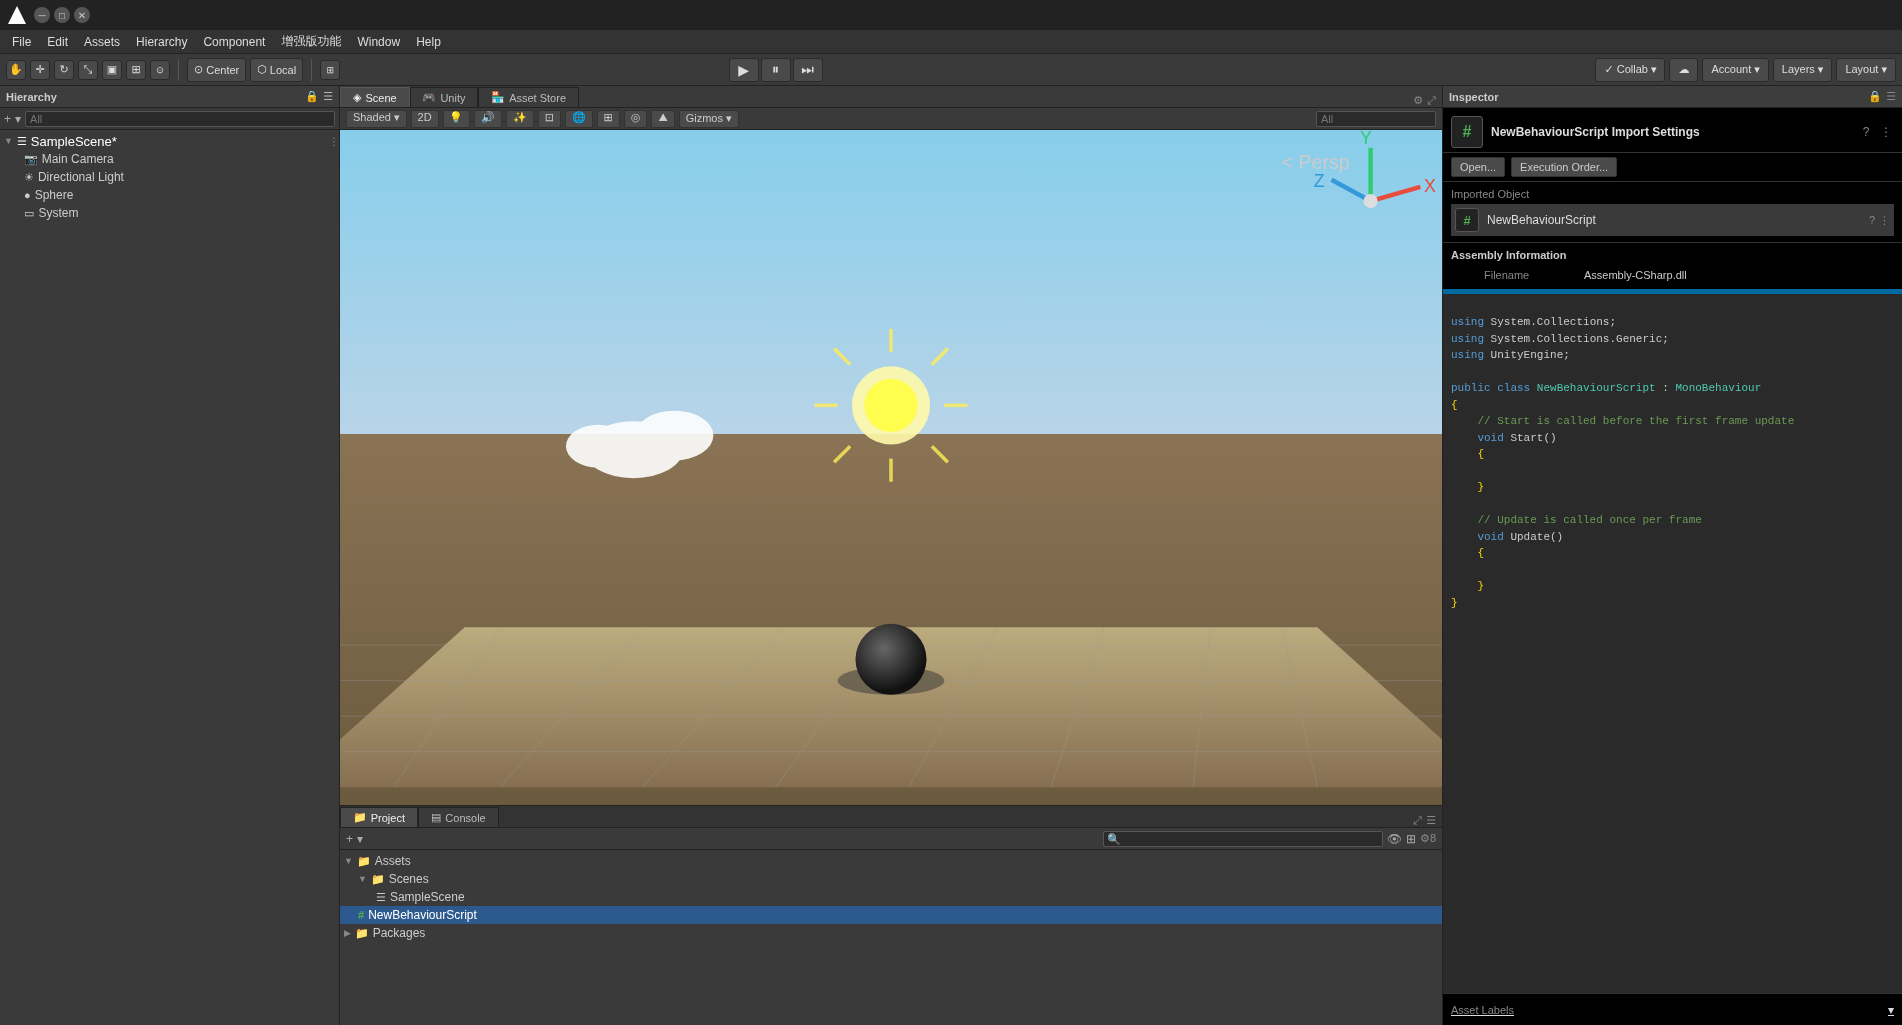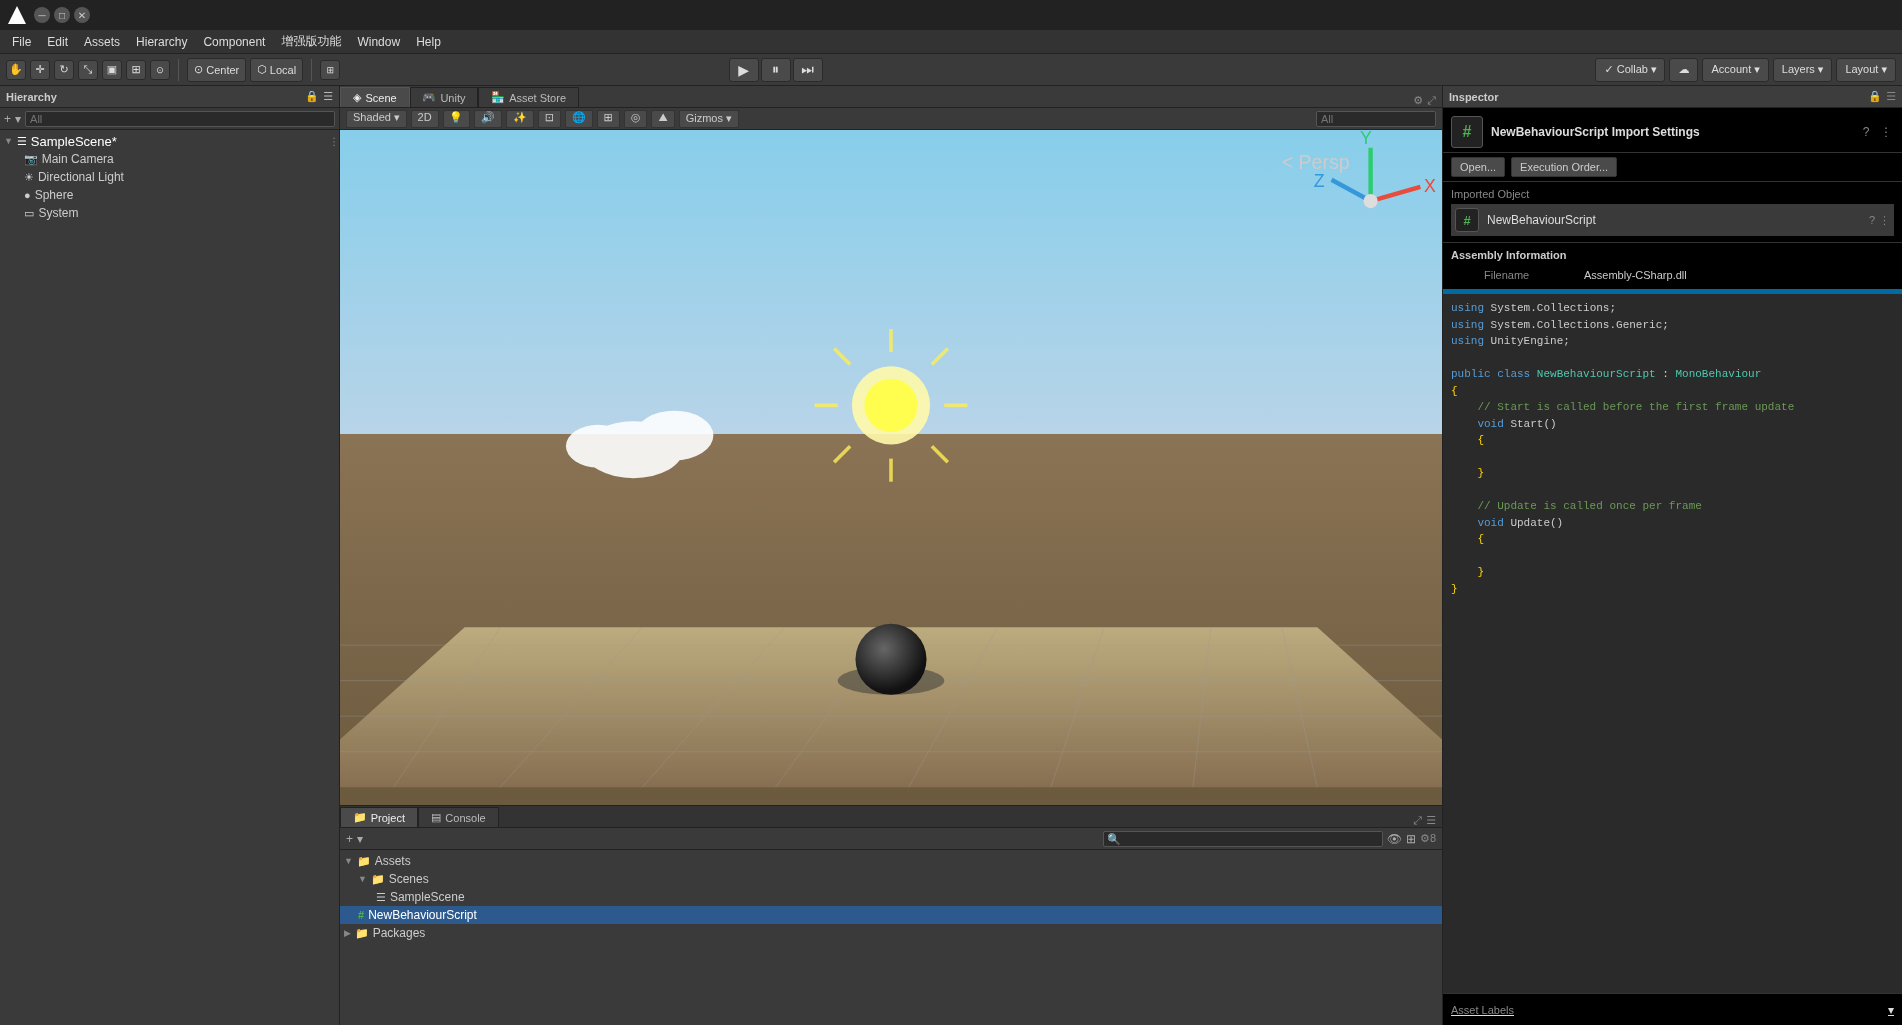--- a/index.html
+++ b/index.html
@@ -389,21 +389,21 @@
       padding: 2px 0;
       font-size: 11px;
       margin-left: 33px;
     }
     .assembly-label { color: #888; width: 100px; flex-shrink: 0; }
     .assembly-value { color: #ccc; }
 
     .code-section {
       flex: 1;
       background: #2a2a2a;
-      padding: 6px 8px;
+      padding: 20px 8px;
       overflow-y: auto;
       font-family: 'Courier New', monospace;
       font-size: 11px;
       color: #ccc;
       line-height: 1.5;
     }
     .code-section .kw { color: #569cd6; }
     .code-section .cls { color: #4ec9b0; }
     .code-section .cm { color: #6a9955; }
     .code-section .br { color: #ffd700; }

